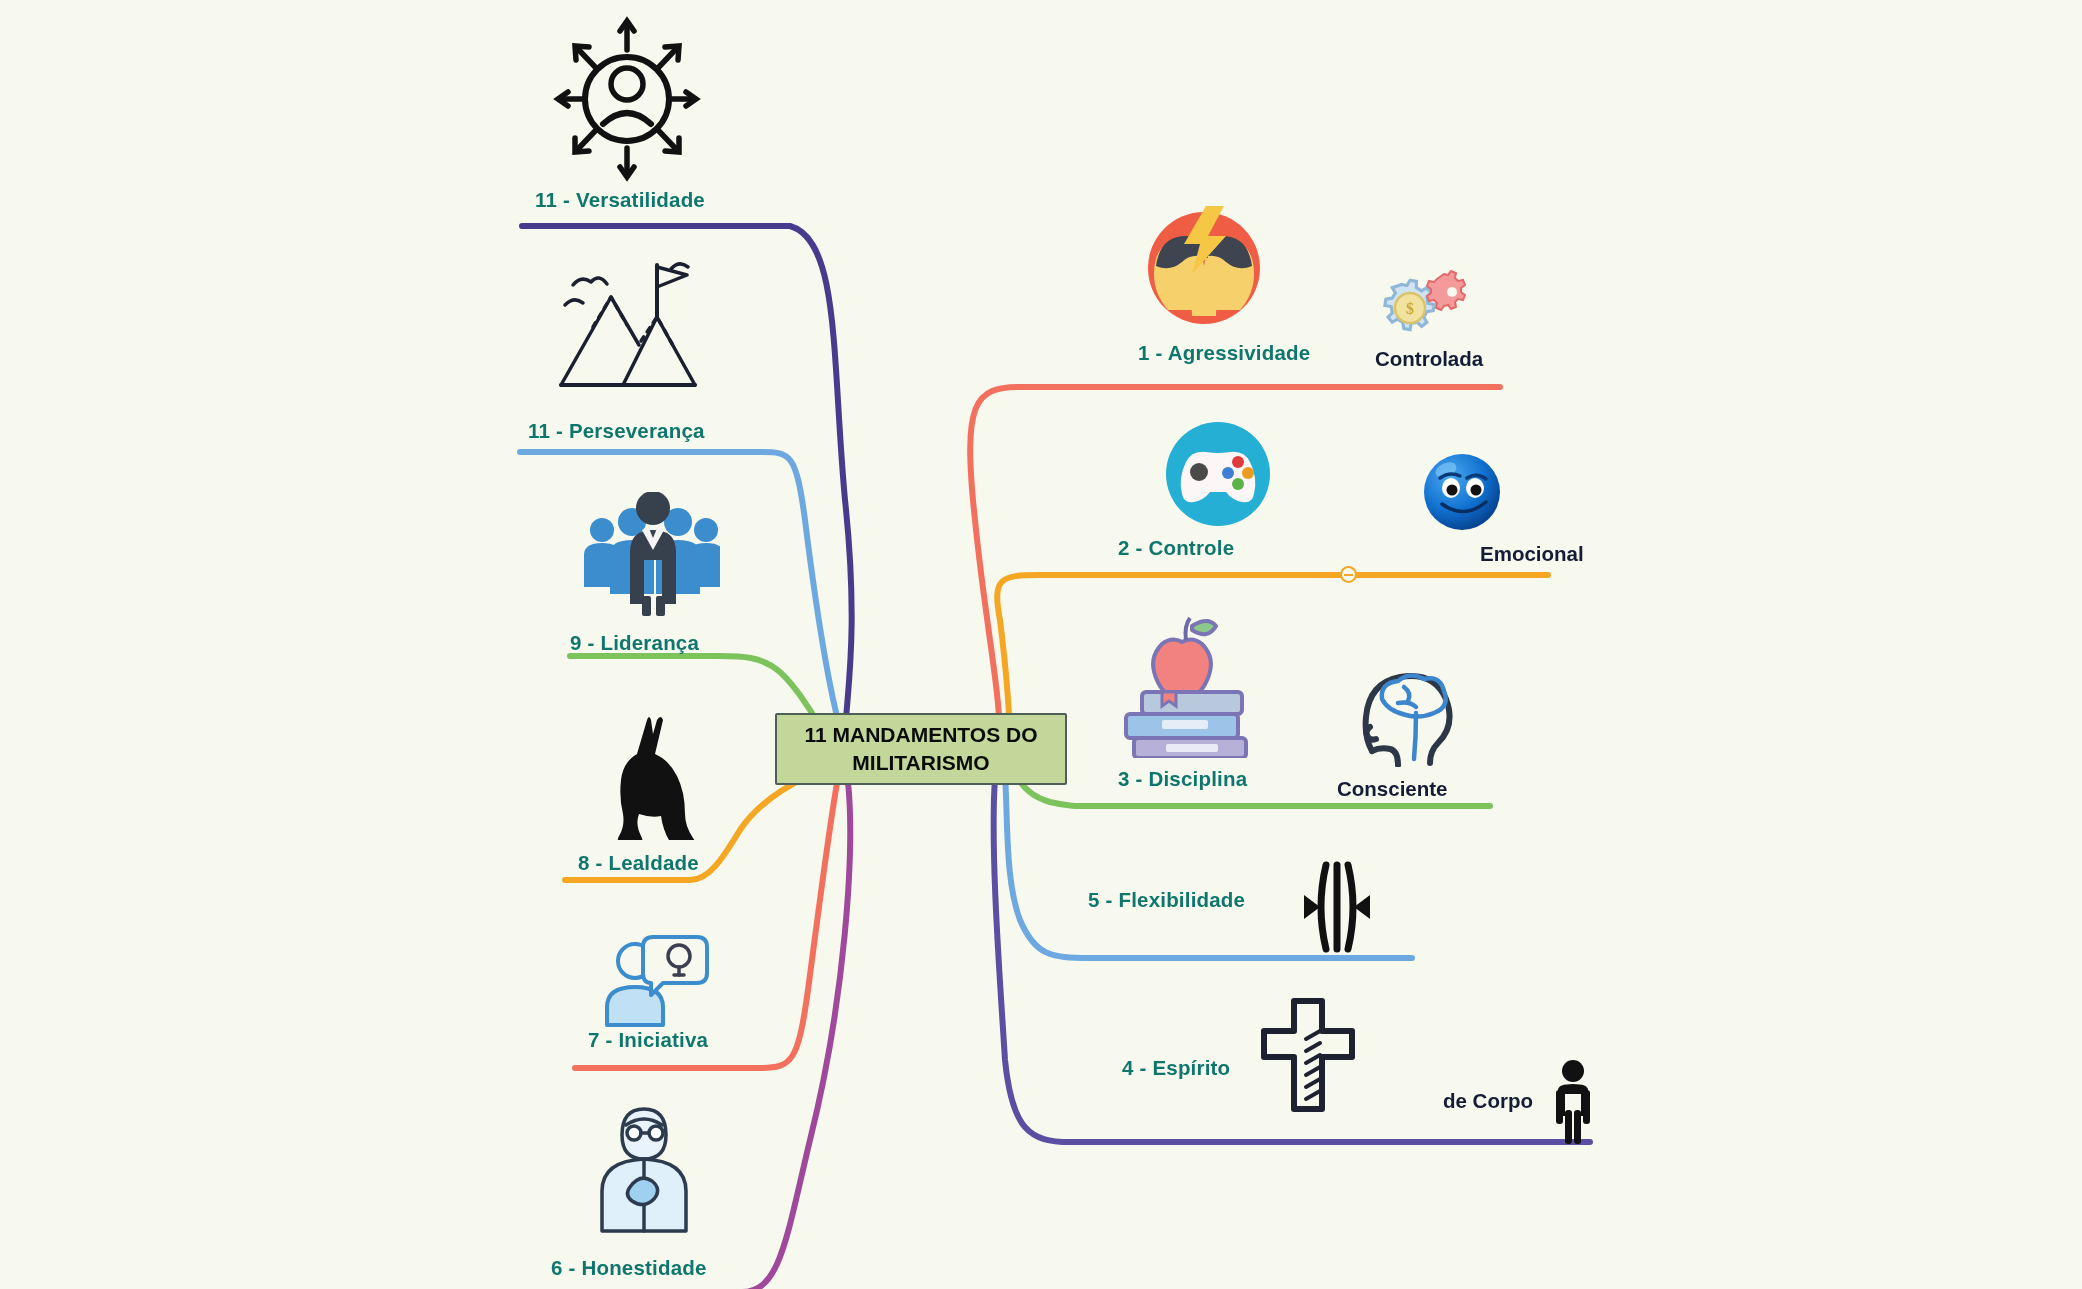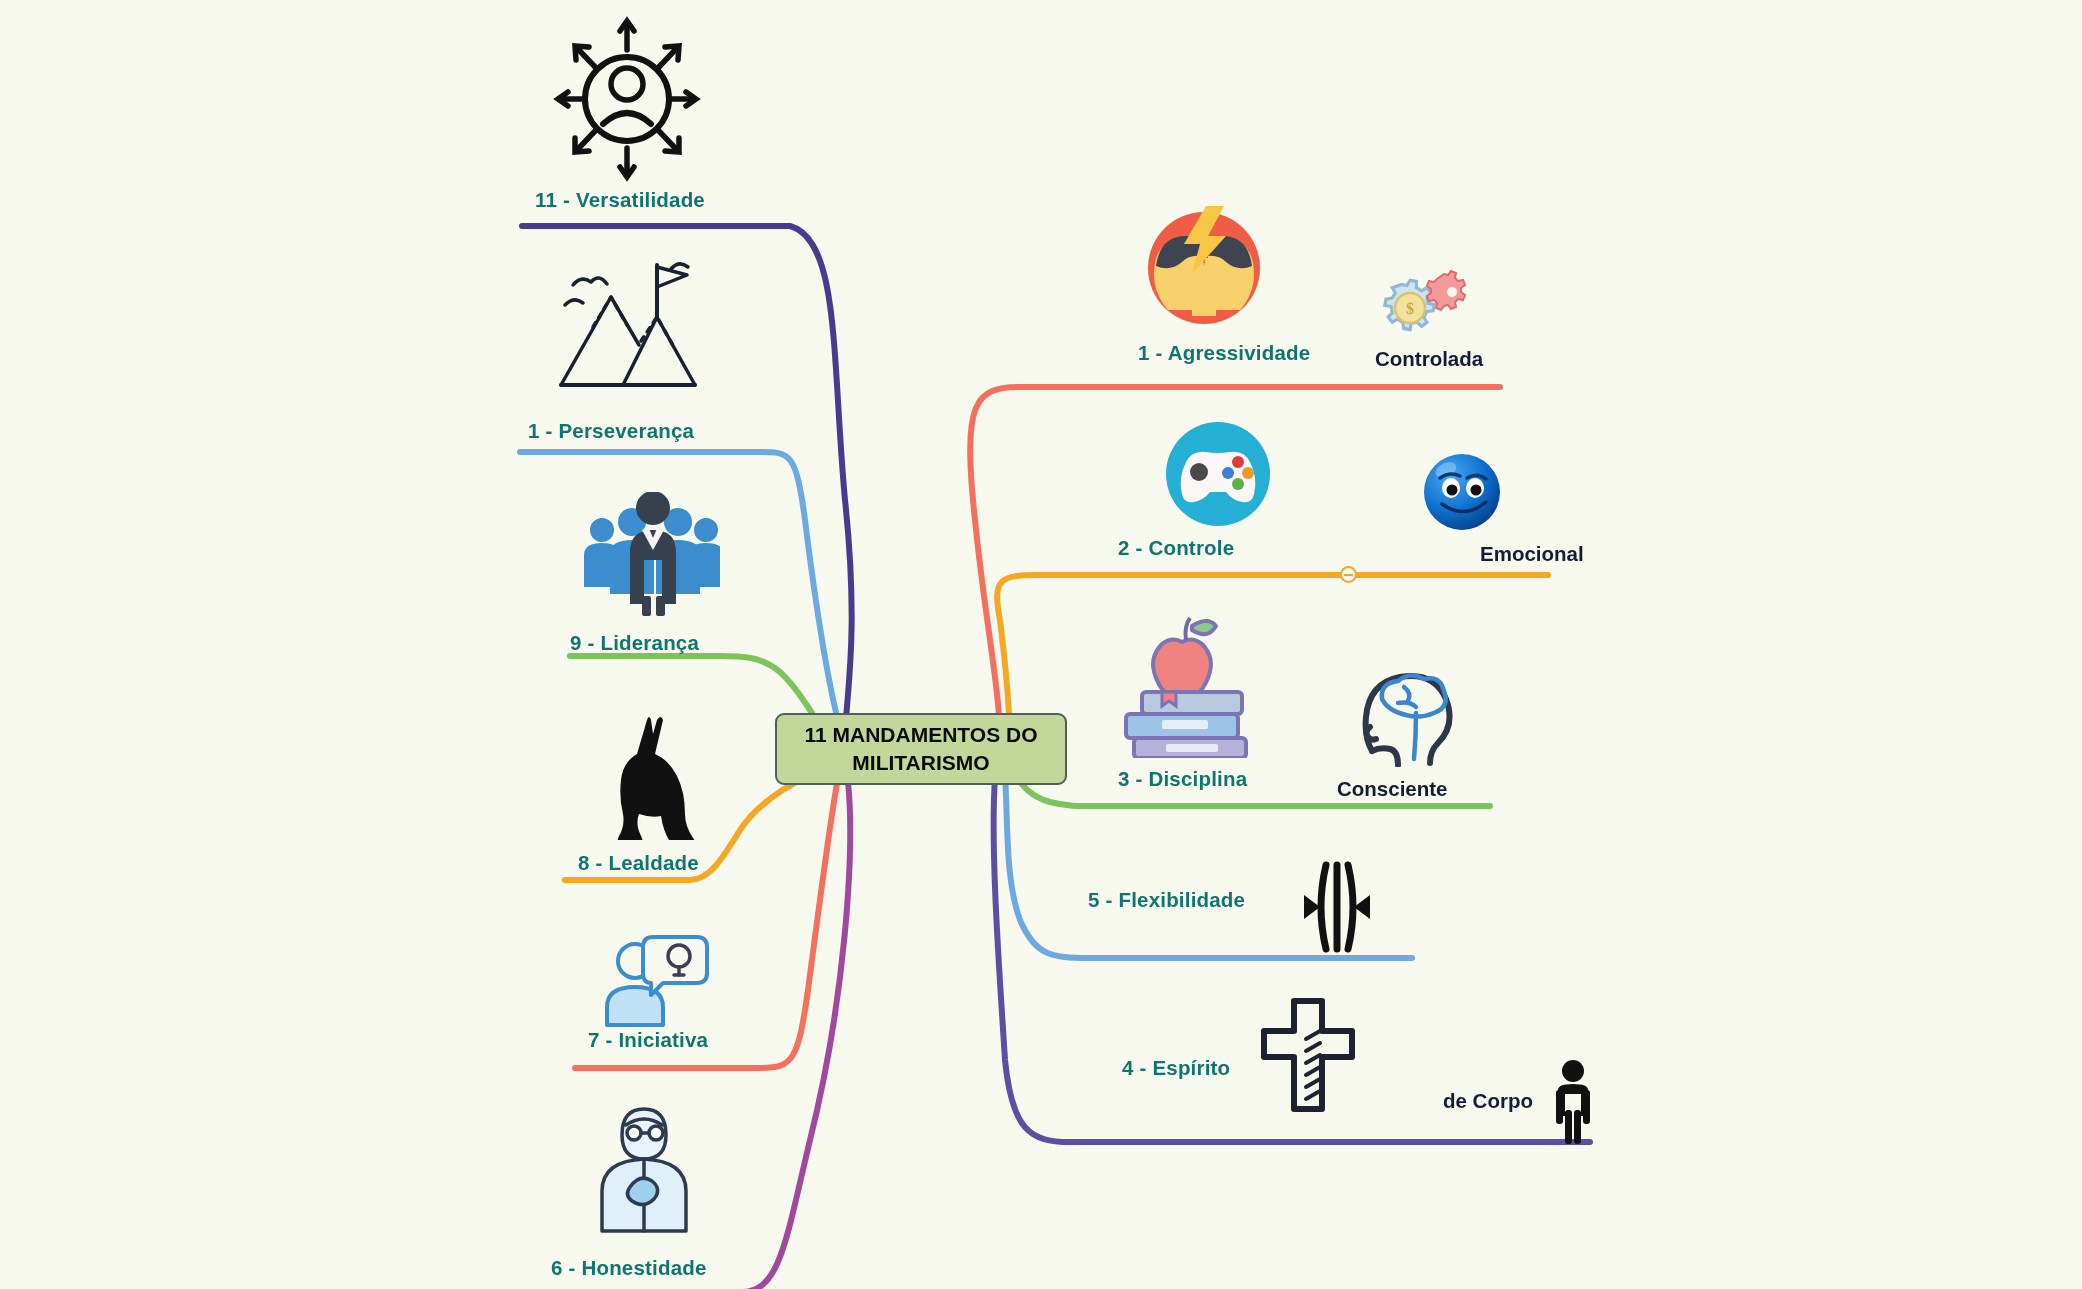--- a/index.html
+++ b/index.html
@@ -30,21 +30,21 @@
     text-align:right;
   }
 
   
   #root-node{
     position:absolute;
     left:775px;top:713px;
     width:292px;height:72px;
     background:#c4d79b;
     border:2px solid #4c5f59;
-    border-radius:9px;
+    border-radius:2px;
     display:flex;align-items:center;justify-content:center;
     text-align:center;
     box-sizing:border-box;
   }
   #root-node span{
     color:#0b0b0b;font-weight:bold;font-size:21px;line-height:1.32;
   }
 
   .icon-box{position:absolute;}
   .icon-box svg{display:block;}
@@ -336,21 +336,21 @@
         <rect x="35" y="32" width="7" height="34" rx="3"></rect>
         <rect x="17" y="52" width="7" height="34" rx="3"></rect>
         <rect x="26" y="52" width="7" height="34" rx="3"></rect>
       </g>
     </svg>
   </div>
 
   <div id="collapse-handle" style="left:1340px;top:566px;"></div>
 
   <div class="node-label" style="left:535px;top:188px;">11 - Versatilidade</div>
-  <div class="node-label" style="left:528px;top:419px;">1 - Perseverança</div>
+  <div class="node-label" style="left:528px;top:419px;">11 - Perseverança</div>
   <div class="node-label" style="left:570px;top:631px;text-align:center;">9 - Liderança</div>
   <div class="node-label" style="left:578px;top:851px;">8 - Lealdade</div>
   <div class="node-label" style="left:588px;top:1028px;">7 - Iniciativa</div>
   <div class="node-label" style="left:551px;top:1256px;">6 - Honestidade</div>
 
   <div class="node-label" style="left:1122px;top:341px;margin-left:16px;">1 - Agressividade</div>
   <div class="sub-label" style="left:1375px;top:347px;">Controlada</div>
 
   <div class="node-label" style="left:1118px;top:536px;">2 - Controle</div>
   <div class="sub-label" style="left:1452px;top:542px;margin-left:28px;">Emocional</div>

